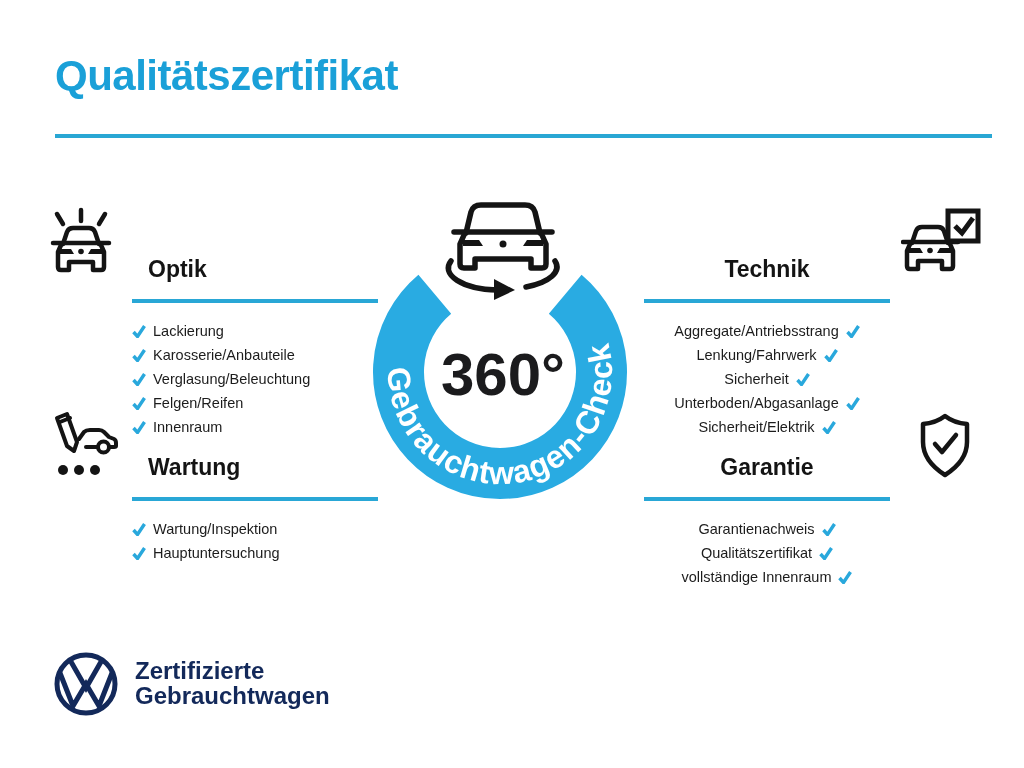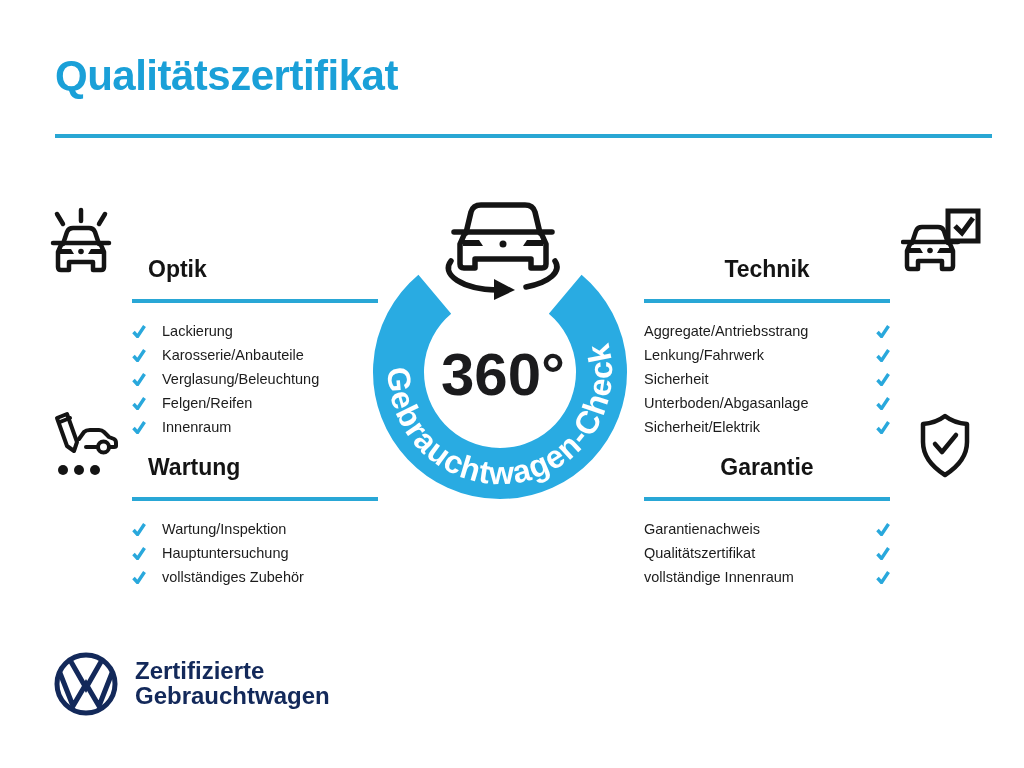--- a/index.html
+++ b/index.html
@@ -13,24 +13,24 @@
   }
   .title-rule{
     position:absolute;left:55px;top:134px;width:937px;height:4px;background:#29a7d4;
   }
   .col{position:absolute;width:246px;}
   .col h2{margin:16px;font-size:23px;line-height:28px;font-weight:bold;color:#141414;}
   .col .rule{height:4px;background:#29a7d6;margin-top:2px;}
   .col.right h2{text-align:center;}
   ul.checklist{list-style:none;margin:16px 0 0 0;padding:0;}
   ul.checklist li{
-    height:24px;display:flex;align-items:center;gap:16px;
+    height:24px;display:flex;align-items:center;gap:7px;
     font-size:14.5px;color:#1c1c1c;
   }
-  .col.right ul.checklist li{justify-content:space-between;}
+  .col.right ul.checklist li{justify-content:center;}
   .abs{position:absolute;}
   .footer-text{
     position:absolute;left:135px;top:658px;
     font-size:24px;line-height:25px;font-weight:bold;color:#13295a;
   }
   svg{display:block;}
 </style>
 </head>
 <body>
 
@@ -112,26 +112,20 @@
             <path d="M 1.5 7 L 5.5 11.5 L 12.5 1" stroke="#29a8dc" stroke-width="3.4" fill="none"></path>
           </svg>
           <span>Wartung/Inspektion</span>
         </li>
       <li>
           <svg width="14" height="13" viewBox="0 0 14 13">
             <path d="M 1.5 7 L 5.5 11.5 L 12.5 1" stroke="#29a8dc" stroke-width="3.4" fill="none"></path>
           </svg>
           <span>Hauptuntersuchung</span>
         </li>
-      <li>
-          <svg width="14" height="13" viewBox="0 0 14 13">
-            <path d="M 1.5 7 L 5.5 11.5 L 12.5 1" stroke="#29a8dc" stroke-width="3.4" fill="none"></path>
-          </svg>
-          <span>vollständiges Zubehör</span>
-        </li>
     </ul>
   </div>
 
   <svg class="abs" style="left:901px;top:204px" width="84" height="84" viewBox="0 0 84 84">
     <g stroke="#141414" stroke-width="4.5" fill="none" stroke-linecap="round" stroke-linejoin="round">
       <path d="M 11 39 L 15 27 Q 16.5 23 21 23 L 37 23 Q 41.5 23 43 27 L 47 39"></path>
       <path d="M 2 38 L 57 38"></path>
       <path d="M 9 40 L 6 47 L 6 62 Q 6 65 9 65 L 17 65 L 17 57 L 41 57 L 41 65 L 49 65 Q 52 65 52 62 L 52 47 L 49 40"></path>
     </g>
     <path d="M 8 44 L 19 44 L 22 49 L 8 49 Z" fill="#141414"></path>

